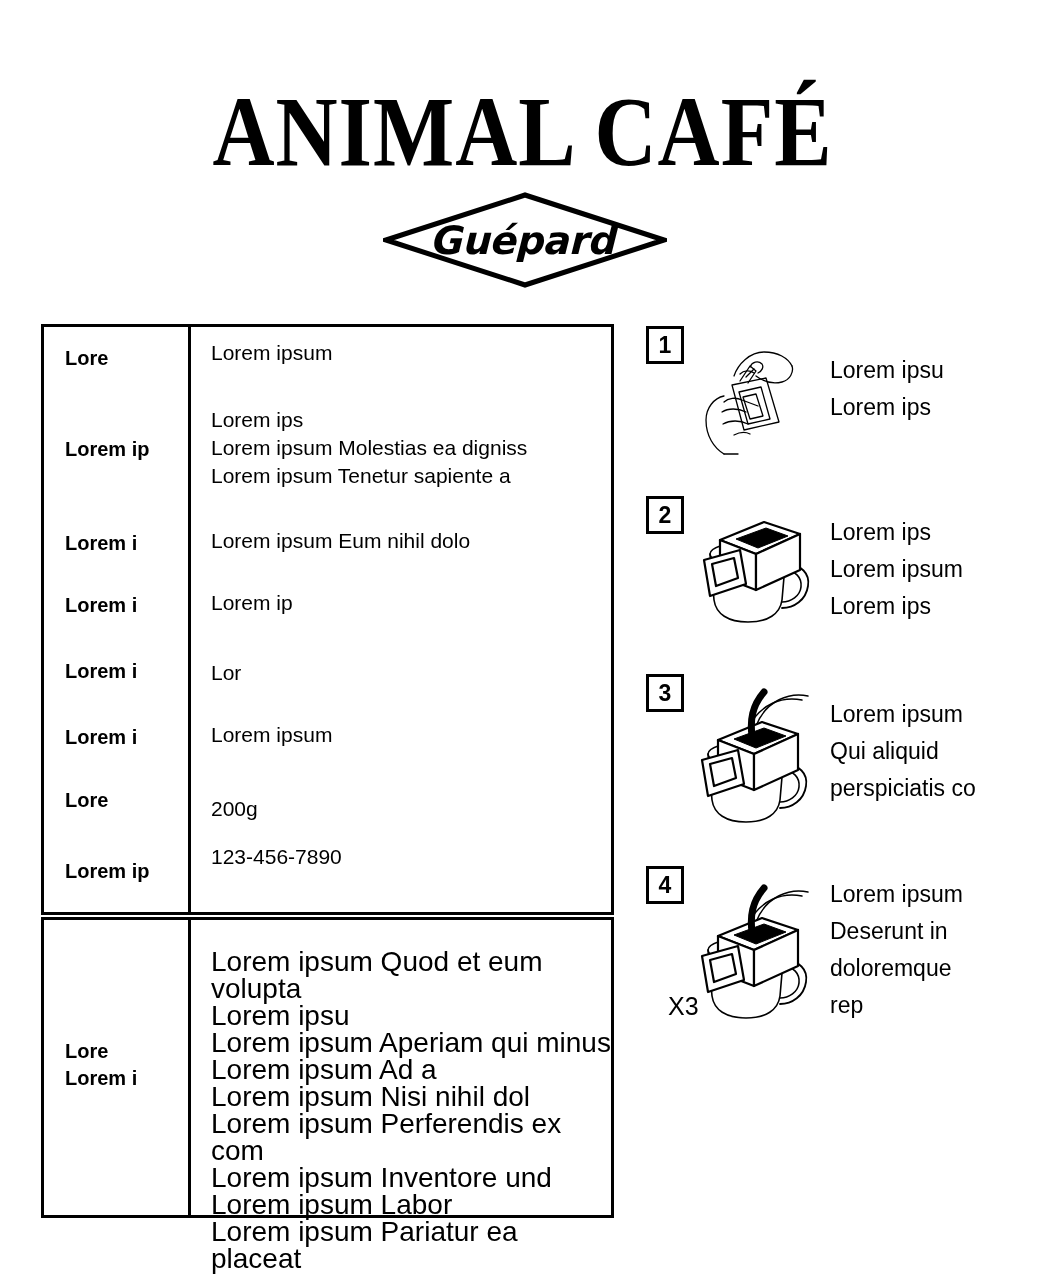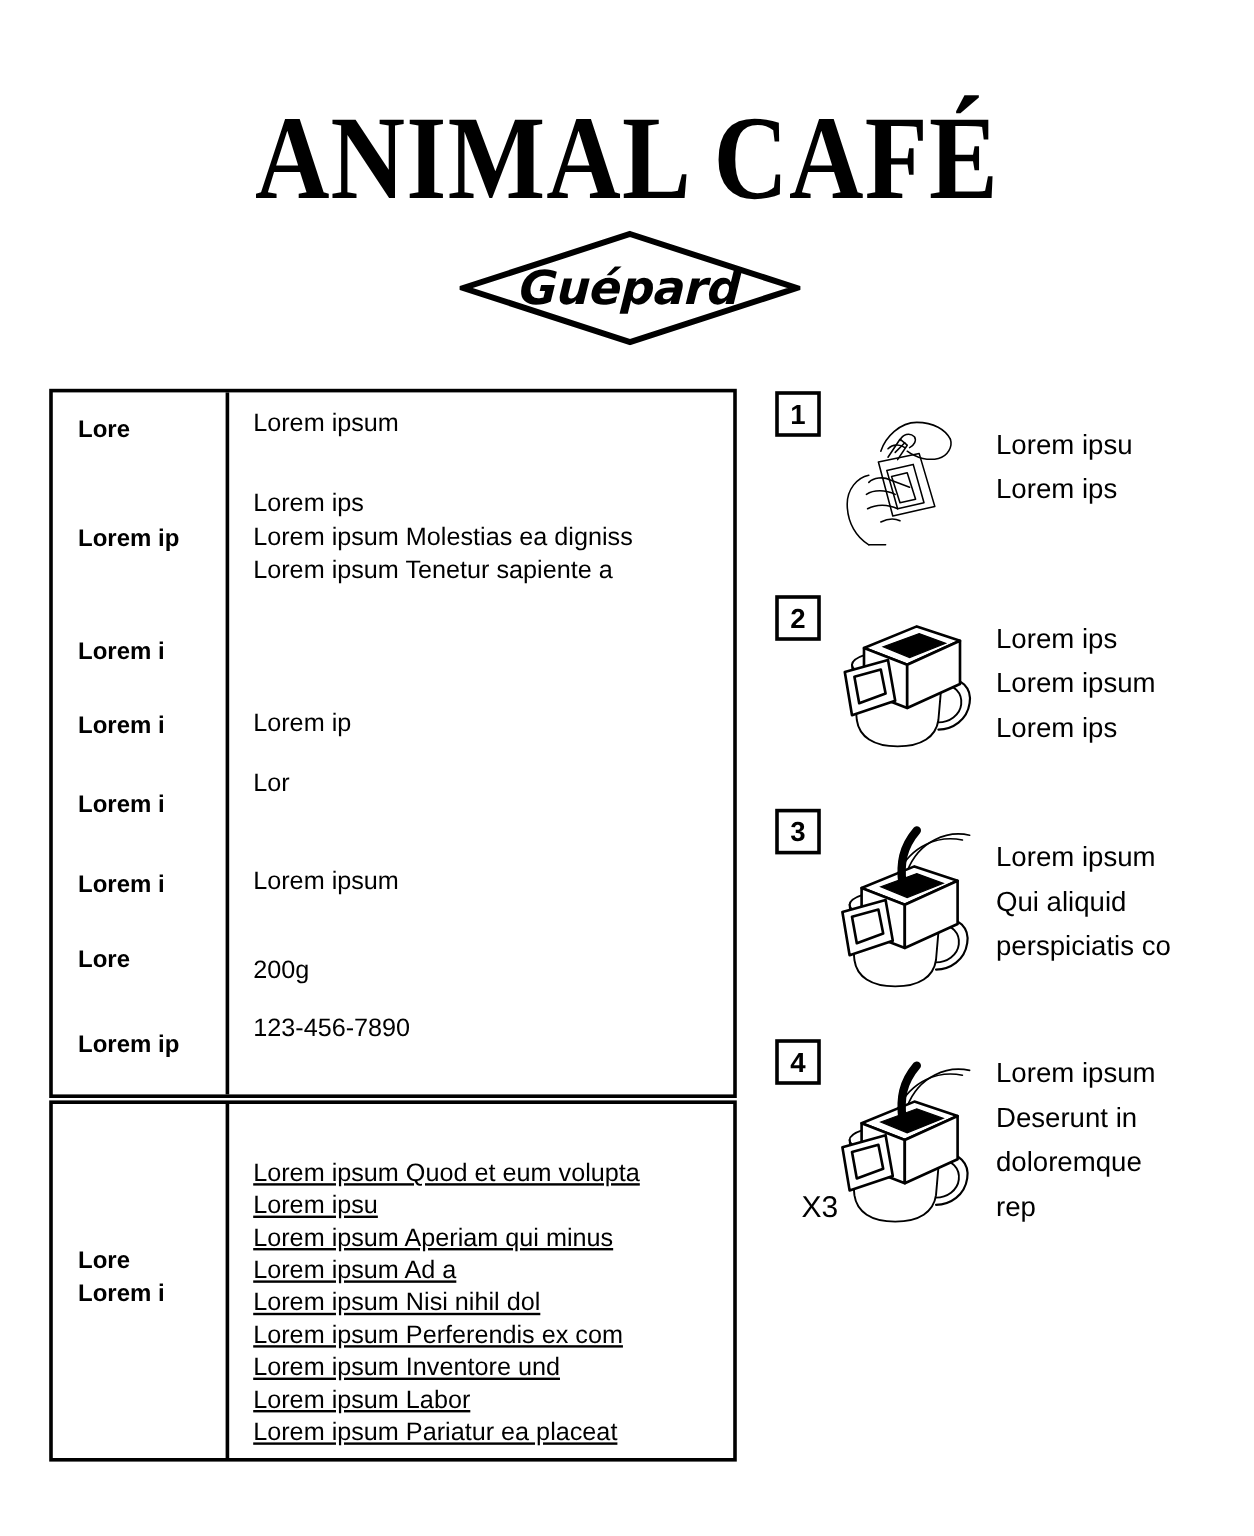--- a/index.html
+++ b/index.html
@@ -108,25 +108,24 @@
     left: 21px;
     top: 118px;
     font-weight: bold;
     font-size: 20px;
     line-height: 27px;
     white-space: pre-line;
   }
   .notes-value {
     position: absolute;
     left: 20px;
-    top: 44px;
-    font-size: 21px;
+    top: 28px;
+    font-size: 28px;
     line-height: 27px;
     white-space: pre-line;
-    text-decoration: underline;
   }
 
   
   .step {
     position: absolute;
     left: 646px;
     width: 399px;
   }
   #step-1 { top: 326px; height: 165px; }
   #step-2 { top: 496px; height: 170px; }
@@ -202,22 +201,23 @@
         <div class="row-label" style="top:331px">Lorem i</div>
         <div class="row-label" style="top:397px">Lorem i</div>
         <div class="row-label" style="top:460px">Lore</div>
         <div class="row-label" style="top:531px">Lorem ip</div>
       </div>
       <div class="tbl-col-right">
         <div class="row-value" style="top:12px">Lorem ipsum</div>
         <div class="row-value" style="top:79px">Lorem ips
 Lorem ipsum Molestias ea digniss
 Lorem ipsum Tenetur sapiente a</div>
+        <div class="row-value" style="top:200px">Lorem ipsum Eum nihil dolo</div>
         <div class="row-value" style="top:262px">Lorem ip</div>
-        <div class="row-value" style="top:312px">Lor</div>
+        <div class="row-value" style="top:332px">Lor</div>
         <div class="row-value" style="top:394px">Lorem ipsum</div>
         <div class="row-value" style="top:468px">200g</div>
         <div class="row-value" style="top:516px">123-456-7890</div>
       </div>
     </div>
   </div>
 
   <div class="tbl-section" id="spec-section-notes">
     <div class="tbl-grid">
       <div class="tbl-col-left">

